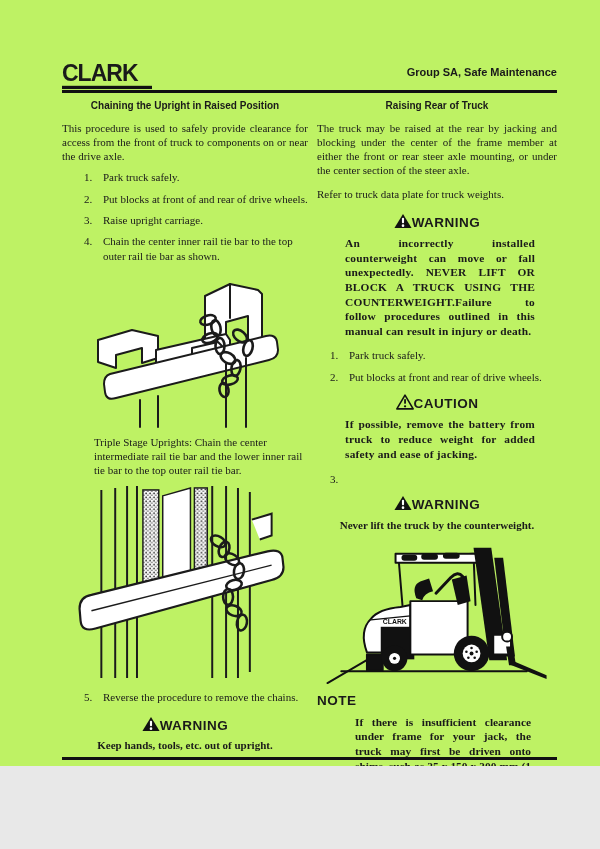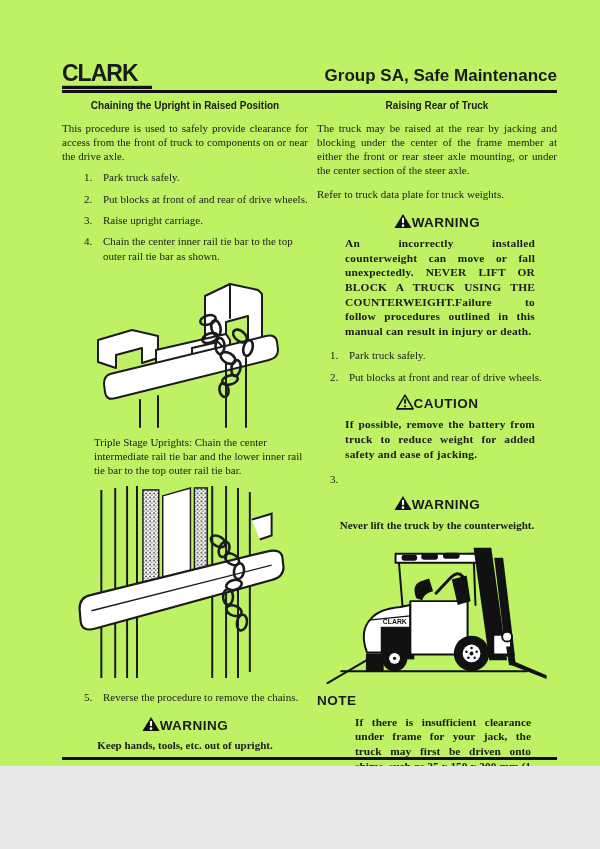--- a/index.html
+++ b/index.html
@@ -3,22 +3,22 @@
 <meta charset="utf-8">
 <style>
   html,body{margin:0;padding:0;background:#e8e8e8;}
   .page{position:relative;width:600px;height:766px;margin:0 auto;background:#bef264;
         color:#1a1a1a;font-family:"Liberation Serif",serif;overflow:hidden;}
   
   .hdr{position:absolute;left:62px;right:43px;top:60px;height:30px;}
   .logo{position:absolute;left:0;bottom:2px;font-family:"Liberation Sans",sans-serif;
         font-weight:bold;font-size:23px;letter-spacing:-1px;transform:scaleY(1.08);
         border-bottom:3px solid #111;padding:0 14px 0 0;line-height:1;}
-  .group-title{position:absolute;right:0;bottom:4px;font-family:"Liberation Sans",sans-serif;
-        font-weight:bold;font-size:17px;}
+  .group-title{position:absolute;right:0;bottom:12px;font-family:"Liberation Sans",sans-serif;
+        font-weight:bold;font-size:11px;}
   .hdr-rule{position:absolute;left:62px;right:43px;top:90px;height:3px;background:#111;}
   
   .columns{position:absolute;left:62px;right:43px;top:97px;display:flex;gap:9px;}
   .col{font-size:11px;line-height:1.3;}
   .col.left{width:246px;flex:0 0 246px;}
   .col.right{width:240px;flex:0 0 240px;}
   h2.sec{font-family:"Liberation Sans",sans-serif;font-size:10px;font-weight:bold;
          text-align:center;margin:3px 0 0 0;line-height:1.15;}
   p.body{margin:9px 0 0 0;}
   .just{text-align:justify;}

